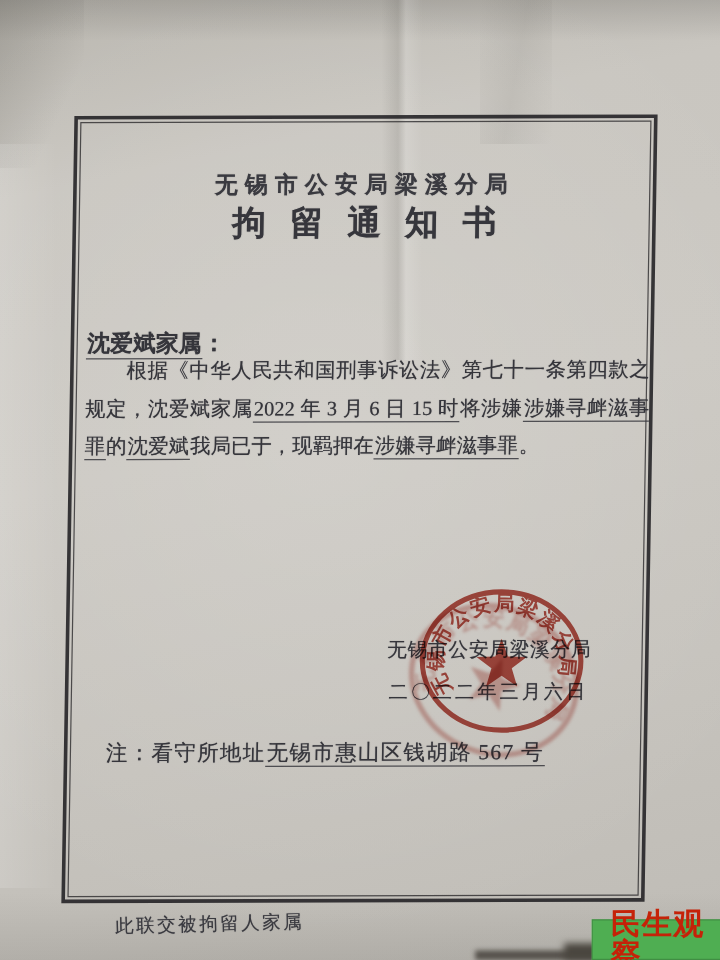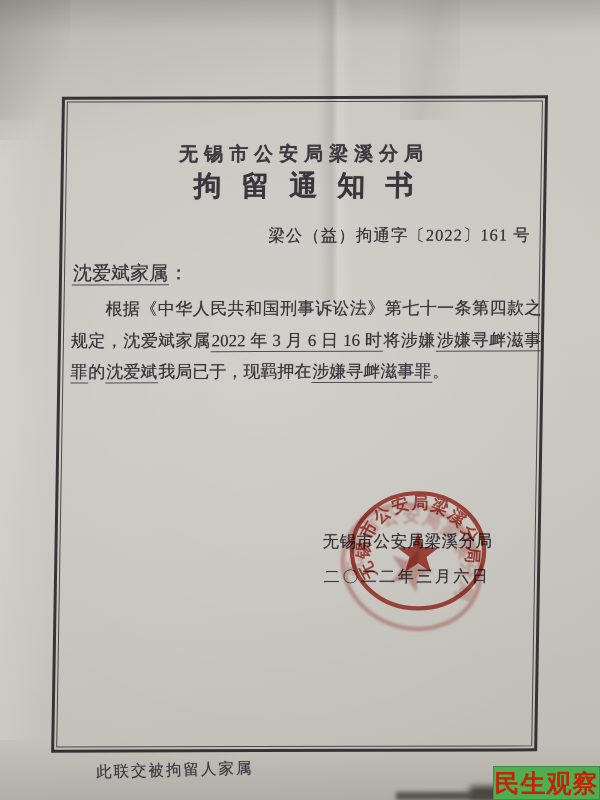--- a/index.html
+++ b/index.html
@@ -33,35 +33,36 @@
   }
   .doc-box::before{
     content:"";position:absolute;left:2px;top:2px;right:2px;bottom:2px;
     border:1.4px solid rgba(32,31,34,.75);pointer-events:none;
   }
   .doc-box *{box-sizing:border-box;}
   .txt{position:absolute;color:#35353b;text-shadow:0 0 .7px rgba(53,53,59,.65);}
   .agency{top:42px;left:0;width:100%;text-align:center;font-size:19px;font-weight:bold;letter-spacing:6px;color:#3a3a40;}
   .doc-title{top:68px;left:0;width:100%;text-align:center;font-size:28px;font-weight:bold;letter-spacing:20px;text-indent:20px;color:#36363c;}
   .doc-number{top:126px;right:12px;font-size:16.5px;letter-spacing:1px;}
-  .addressee{top:161px;left:10px;font-size:19px;font-weight:normal;}
+  .addressee{top:174px;left:10px;font-size:19px;font-weight:bold;}
   .para{top:194px;left:10px;width:470px;font-size:17px;line-height:31.5px;text-indent:34px;text-align:justify;}
   .blank{border-bottom:1.5px solid rgba(55,55,61,.85);padding:0 1px 1px;}
   .issuer-line{top:432px;left:205px;width:290px;text-align:center;font-size:16.5px;letter-spacing:.5px;}
   .date-line{top:468px;left:205px;width:290px;text-align:center;font-size:16px;letter-spacing:2.5px;}
   .note-line{top:516px;left:32px;font-size:18px;letter-spacing:1px;}
   .footer-note{position:absolute;left:96px;top:760px;font-size:15.5px;letter-spacing:2px;color:#3a3a40;transform:rotate(-1.4deg);text-shadow:0 0 .7px rgba(58,58,64,.6);}
   
   .seal{position:absolute;left:346px;top:486px;width:144px;height:128px;mix-blend-mode:multiply;filter:blur(.4px);opacity:.92;}
   .seal-ghost{position:absolute;left:336px;top:498px;width:152px;height:136px;mix-blend-mode:multiply;filter:blur(1.2px);opacity:.38;transform:rotate(21deg);}
   
   .watermark{
-    position:absolute;left:493px;top:766px;width:107px;height:34px;
+    position:absolute;left:493px;top:766px;width:92px;height:34px;
     display:flex;align-items:center;justify-content:center;
     box-shadow:inset 0 0 0 1px rgba(0,0,0,.18);
+    padding-left:16px;
   }
   .watermark span{font-size:25px;font-weight:bold;letter-spacing:1px;line-height:1;}
 </style>
 </head>
 <body>
 
 <div class="photo">
 
   <div class="shade top-band"></div>
   <div class="shade topleft"></div>
@@ -69,29 +70,29 @@
   <div class="shade crease-v2"></div>
   <div class="shade left-light"></div>
   <div class="shade bottom-vign"></div>
   <div class="shade desk"></div>
   <div class="shade desk2"></div>
 
   <div class="doc-box">
 
     <div class="txt agency">无锡市公安局梁溪分局</div>
     <div class="txt doc-title">拘留通知书</div>
-    <div class="txt doc-number">梁公（益）拘通字〔2022〕161 号</div>
 
     <div class="txt addressee"><span class="blank">沈爱斌家属</span><span>：</span></div>
 
-    <div class="txt para"><span>根据《中华人民共和国刑事诉讼法》第七十一条第四款之规定，沈爱斌家属</span><span class="blank">2022 年 3 月 6 日 16 时</span><span>将涉嫌</span><span class="blank">涉嫌寻衅滋事罪</span><span>的</span><span class="blank">沈爱斌</span><span>我局已于，现羁押在</span><span class="blank">涉嫌寻衅滋事罪</span><span>。</span></div>
+    <div class="txt para"><span>根据《中华人民共和国刑事诉讼法》第七十一条第四款之规定，沈爱斌家属</span><span class="blank">2022 年 3 月 6 日 15 时</span><span>将涉嫌</span><span class="blank">涉嫌寻衅滋事罪</span><span>的</span><span class="blank">沈爱斌</span><span>我局已于，现羁押在</span><span class="blank">涉嫌寻衅滋事罪</span><span>。</span></div>
 
     <div class="txt issuer-line">无锡市公安局梁溪分局</div>
     <div class="txt date-line">二〇二二年三月六日</div>
 
+    <div class="txt note-line"><span>注：</span><span>看守所地址</span><span class="blank">无锡市惠山区钱胡路 567 号</span></div>
   </div>
 
   <svg class="seal-ghost" viewBox="0 0 170 150">
     <ellipse cx="85" cy="76" rx="78" ry="68" fill="none" stroke="#b8453a" stroke-width="5"></ellipse>
     <polygon fill="#b8453a" points="85,54 91.2,71.5 109.7,72 95,83.2 100.3,101 85,90.5 69.7,101 75,83.2 60.3,72 78.8,71.5"></polygon>
     <path id="ghostArc" d="M 37.5,104.7 A 58,50 0 1 1 132.5,104.7" fill="none"></path>
     <text font-size="20" font-weight="bold" fill="#b8453a" font-family="Liberation Serif, DejaVu Serif, serif">
       <textPath href="#ghostArc" textLength="215">无锡市公安局梁溪分局</textPath>
     </text>
   </svg>

